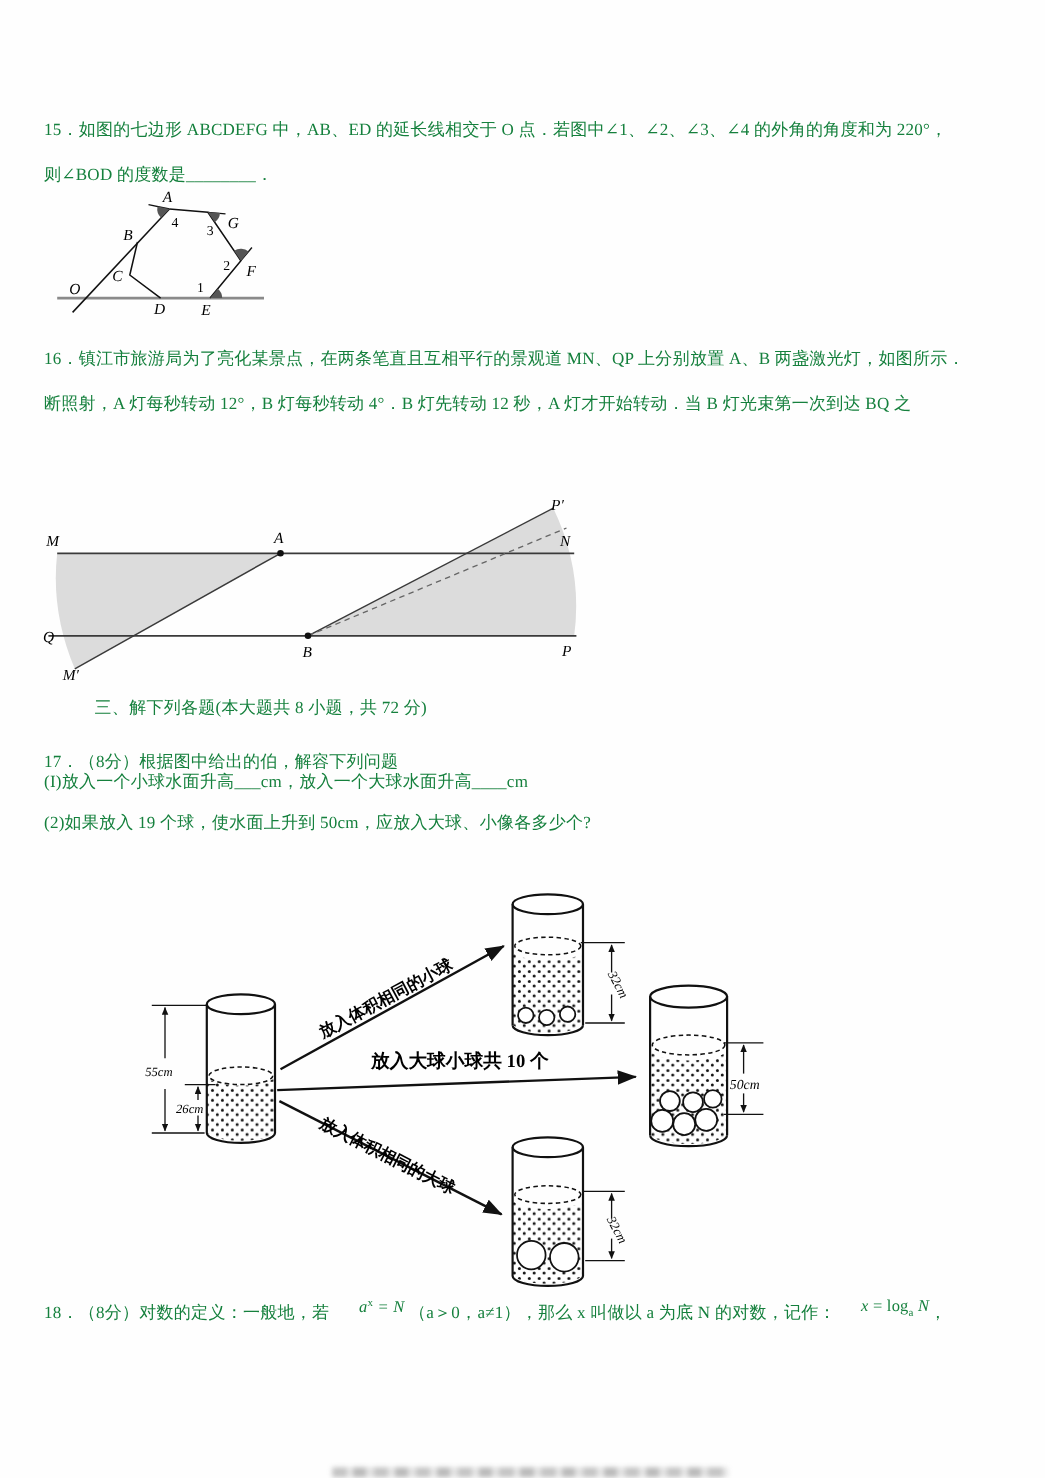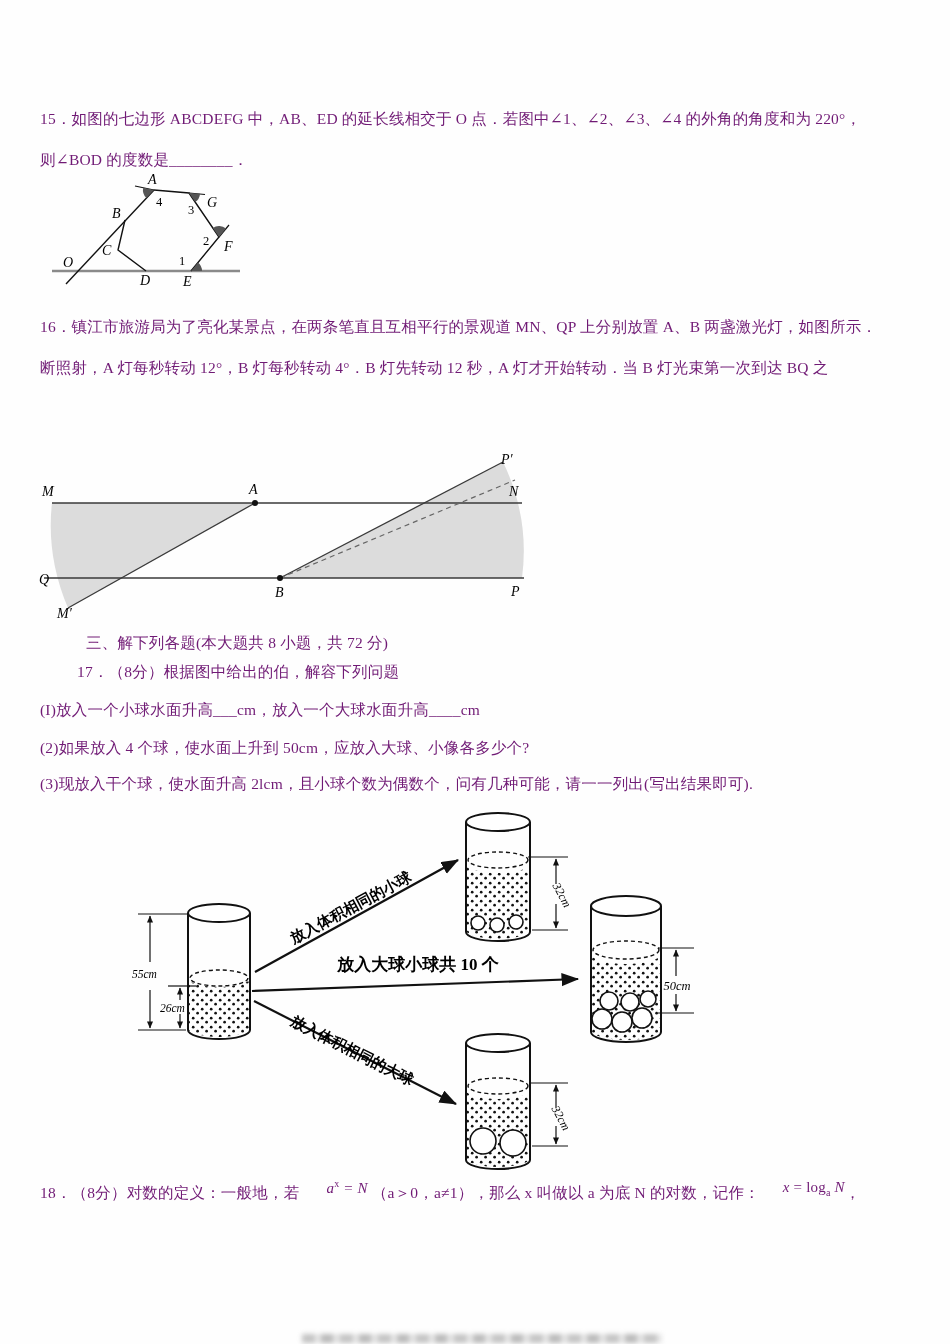--- a/index.html
+++ b/index.html
@@ -1,17 +1,17 @@
 <!DOCTYPE html>
 <html><head>
 <meta charset="utf-8">
 <style>
   html,body{margin:0;padding:0;background:#ffffff;}
   .doc{position:relative;width:950px;height:1344px;background:#fefefe;overflow:hidden;
-       font-family:"Liberation Serif","DejaVu Serif",serif;color:#701a75;}
+       font-family:"Liberation Serif","DejaVu Serif",serif;color:#15803d;}
   .tl{position:absolute;font-size:15.5px;white-space:nowrap;letter-spacing:.2px;}
   .multi{line-height:41px;}
   .figwrap{position:absolute;}
   svg text{font-family:"Liberation Serif","DejaVu Serif",serif;}
   .vlabel{font-style:italic;font-size:14px;}
   .numlabel{font-size:12.5px;}
   .math{font-size:15px;margin-left:23px;}
   .math .it{font-style:italic;}
   .raised{position:relative;top:-5px;}
   .raised2{position:relative;top:-6px;text-align:center;}
@@ -95,24 +95,23 @@
         <text class="vlabel" x="1" y="134">Q</text>
         <text class="vlabel" x="237" y="147">B</text>
         <text class="vlabel" x="473" y="146">P</text>
         <text class="vlabel" x="19" y="168">M′</text>
       </g>
     </svg>
   </div>
 
   <div class="tl" style="left:40px;top:633px;margin-left:46px;">三、解下列各题(本大题共 8 小题，共 72 分)</div>
 
-  <div class="tl" style="left:40px;top:662px;margin-left:37px;">17．（8分）根据图中给出的伯，解容下列问题</div>
+  <div class="tl" style="left:40px;top:682px;">17．（8分）根据图中给出的伯，解容下列问题</div>
   <div class="tl" style="left:40px;top:700px;">(I)放入一个小球水面升高___cm，放入一个大球水面升高____cm</div>
-  <div class="tl" style="left:40px;top:738px;">(2)如果放入 4 个球，使水面上升到 50cm，应放入大球、小像各多少个?</div>
-  <div class="tl" style="left:40px;top:774px;">(3)现放入干个球，使水面升高 2lcm，且小球个数为偶数个，问有几种可能，请一一列出(写出结果即可).</div>
+  <div class="tl" style="left:40px;top:738px;">(2)如果放入 19 个球，使水面上升到 50cm，应放入大球、小像各多少个?</div>
 
   <div class="figwrap" style="left:128px;top:800px;">
     <svg width="600" height="372" viewBox="0 0 600 372">
       <defs>
         <pattern id="wdots" patternUnits="userSpaceOnUse" width="9" height="9">
           <circle cx="2.2" cy="2.2" r="1.35" fill="#111"></circle>
           <circle cx="6.6" cy="6.2" r="1.35" fill="#111"></circle>
         </pattern>
         <marker id="ah" markerWidth="9" markerHeight="8" refX="7.5" refY="3" orient="auto">
           <path d="M0,0 L8,3 L0,6 Z" fill="#111"></path>

